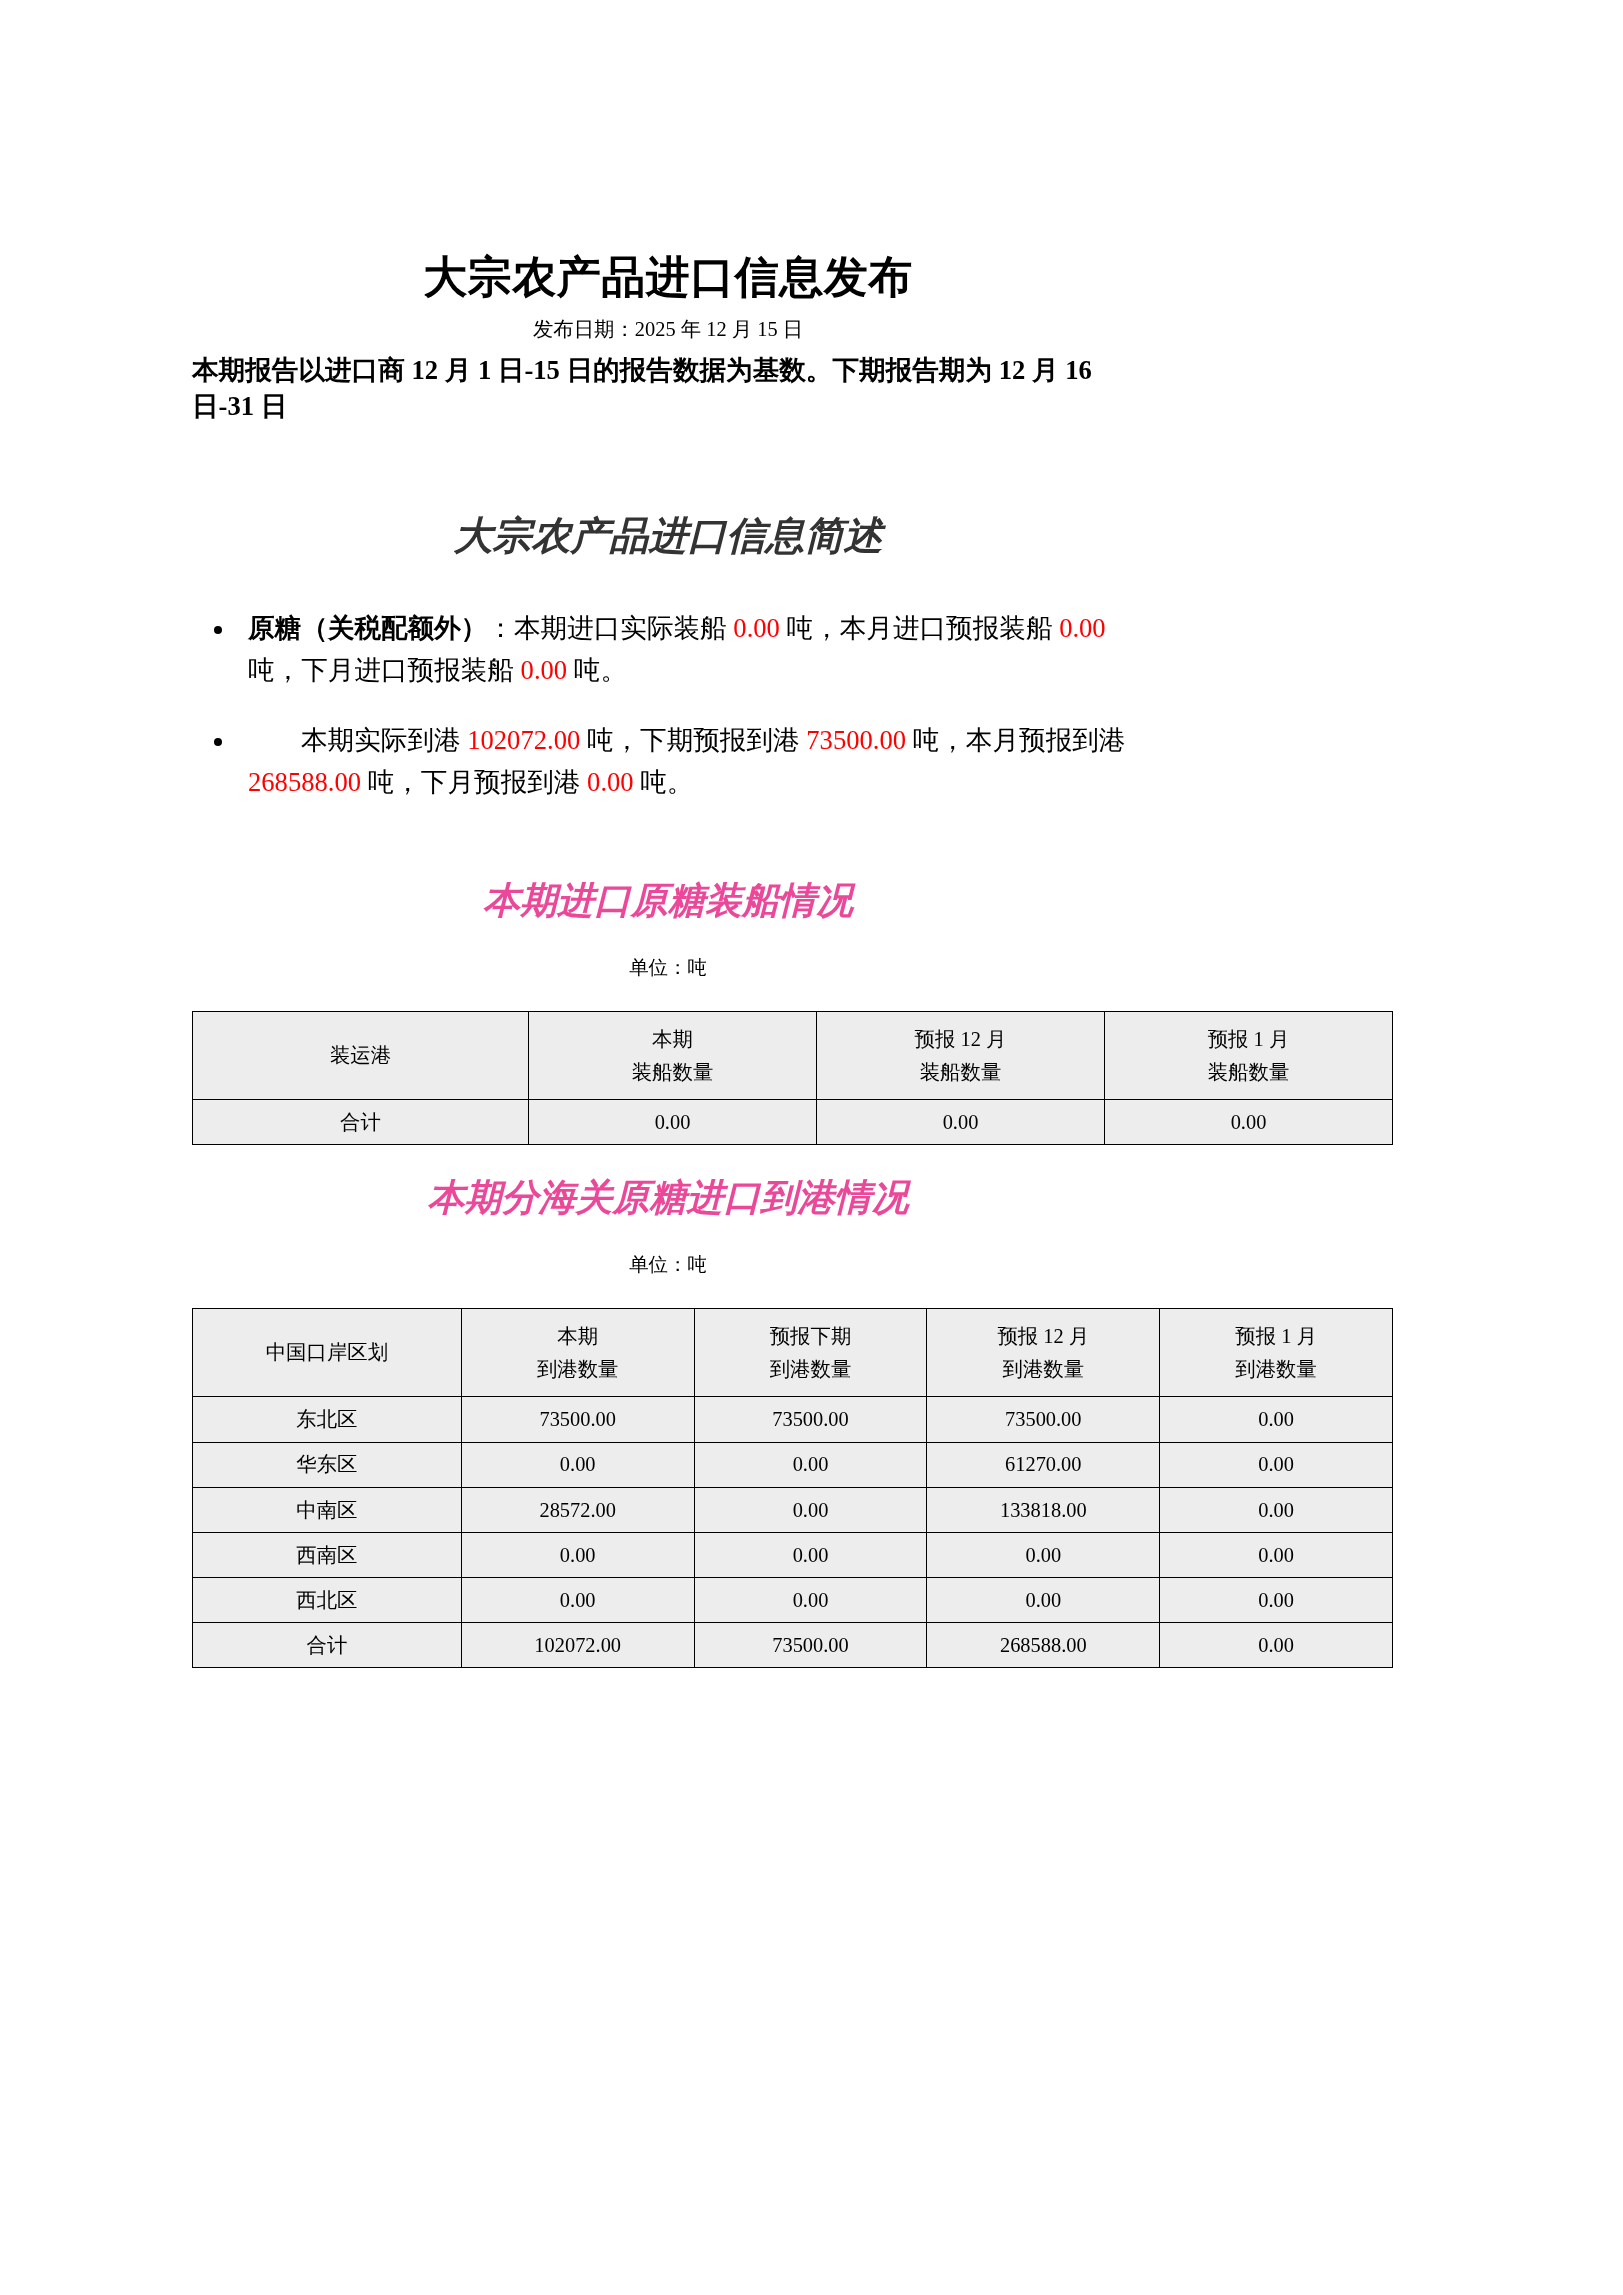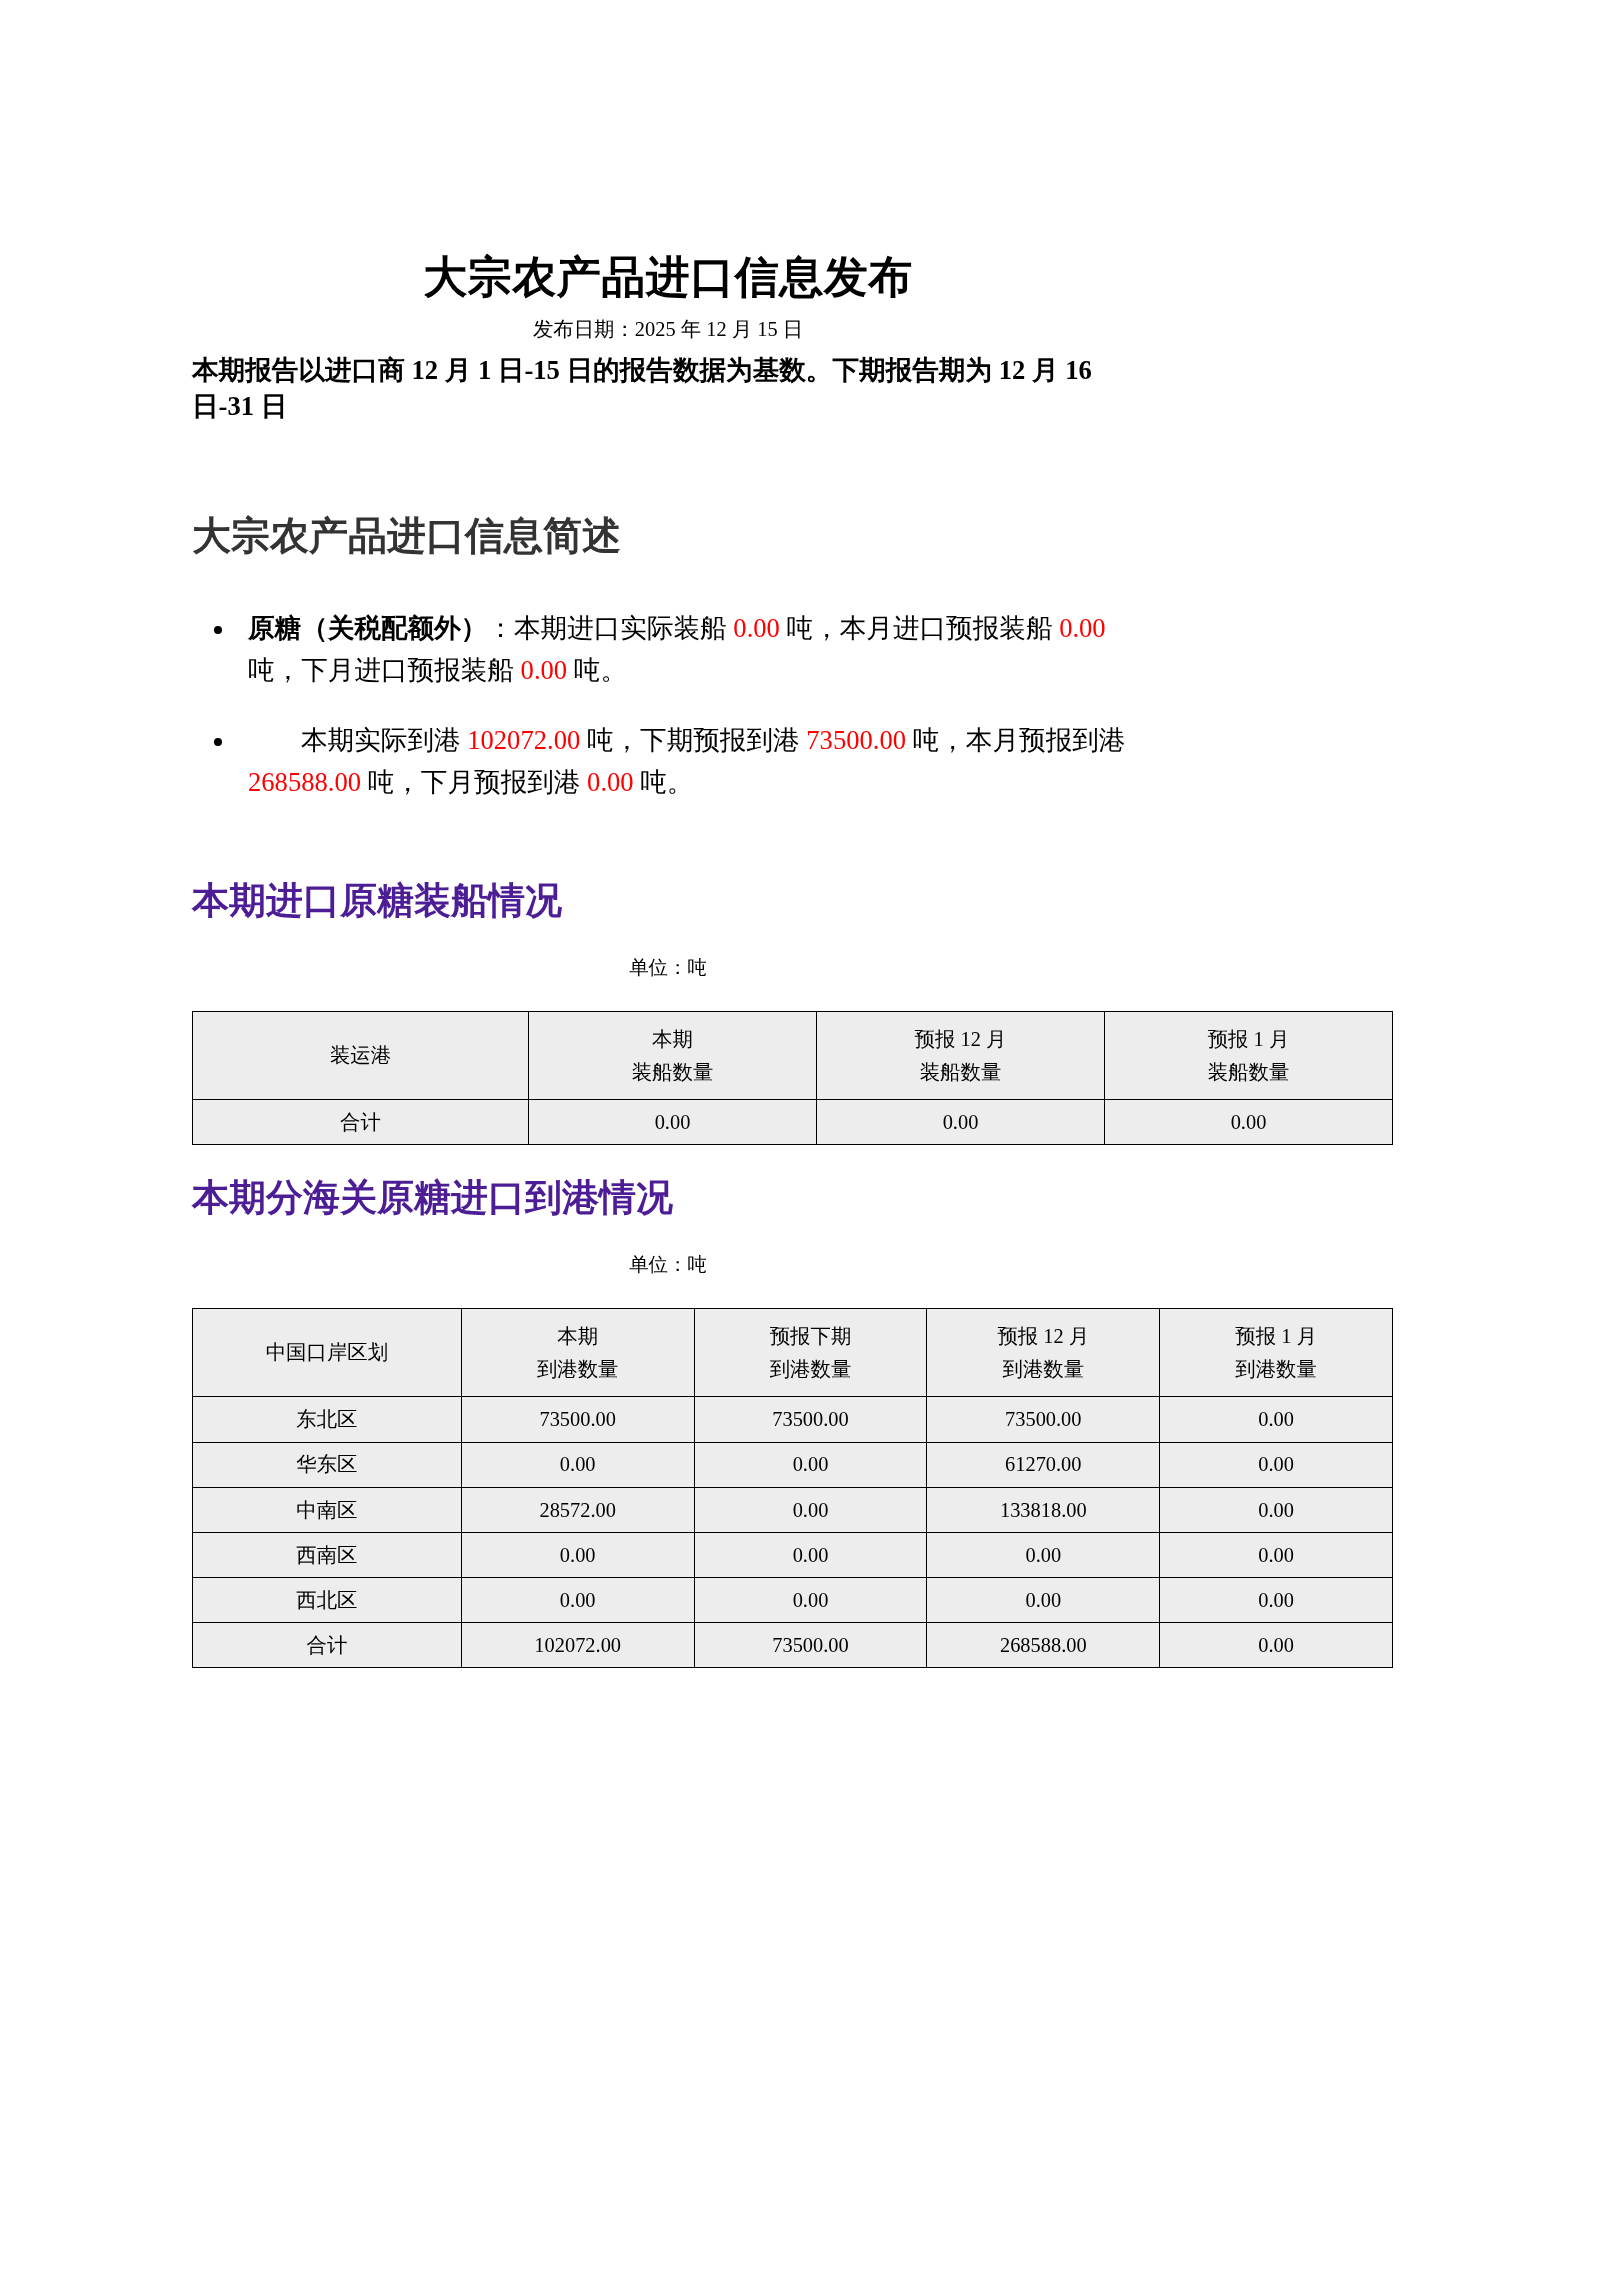--- a/index.html
+++ b/index.html
@@ -44,32 +44,33 @@
   .period-note {
     text-align: left;
     font-size: 26.6px;
     font-weight: bold;
     line-height: 1.35;
     margin-top: 11.2px;
   }
 
   
   .section-heading {
-    text-align: left;
+    text-align: center;
     font-weight: bold;
     line-height: 1.2;
+    font-style: italic;
   }
   .section-heading.summary {
     font-size: 39px;
     color: #333333;
     margin-top: 88px;
   }
   .section-heading.table-title {
     font-size: 37px;
-    color: #4c1d95;
+    color: #ec4899;
   }
   .sh-1 { margin-top: 76px; }
   .sh-2 { }
 
   .unit-label {
     text-align: center;
     font-size: 19.4px;
     margin-top: 21.5px;
   }
 

